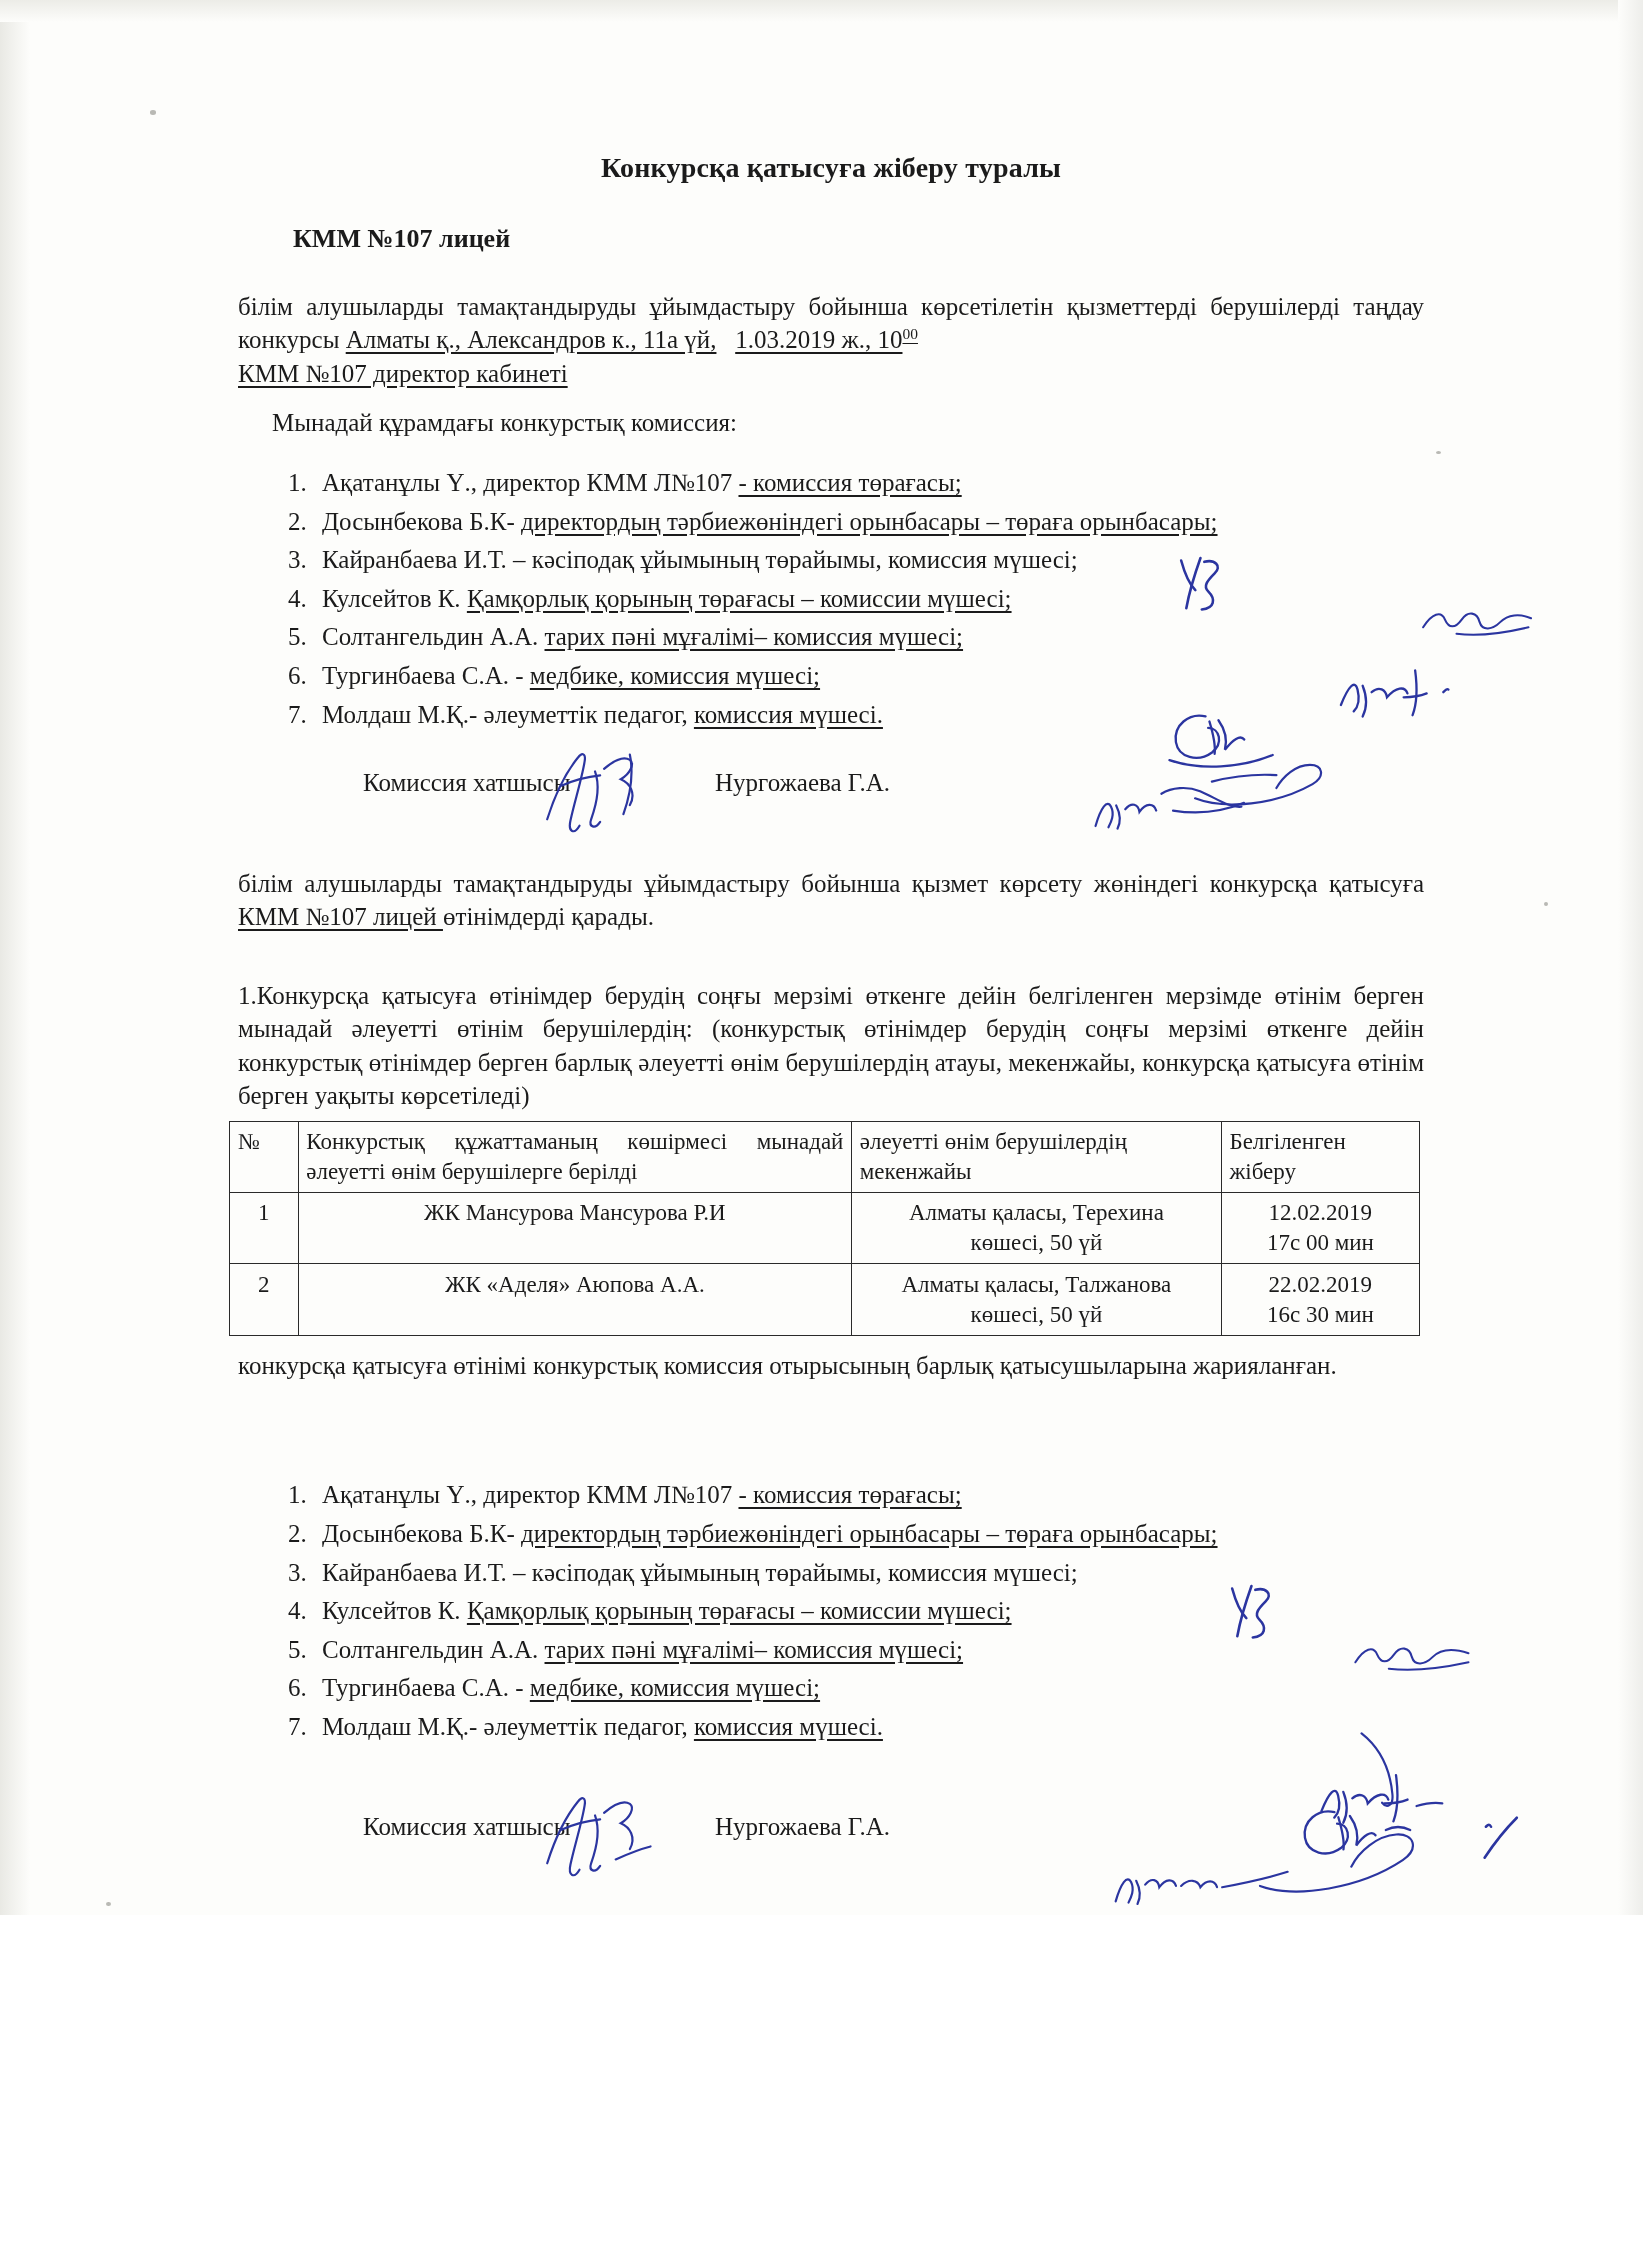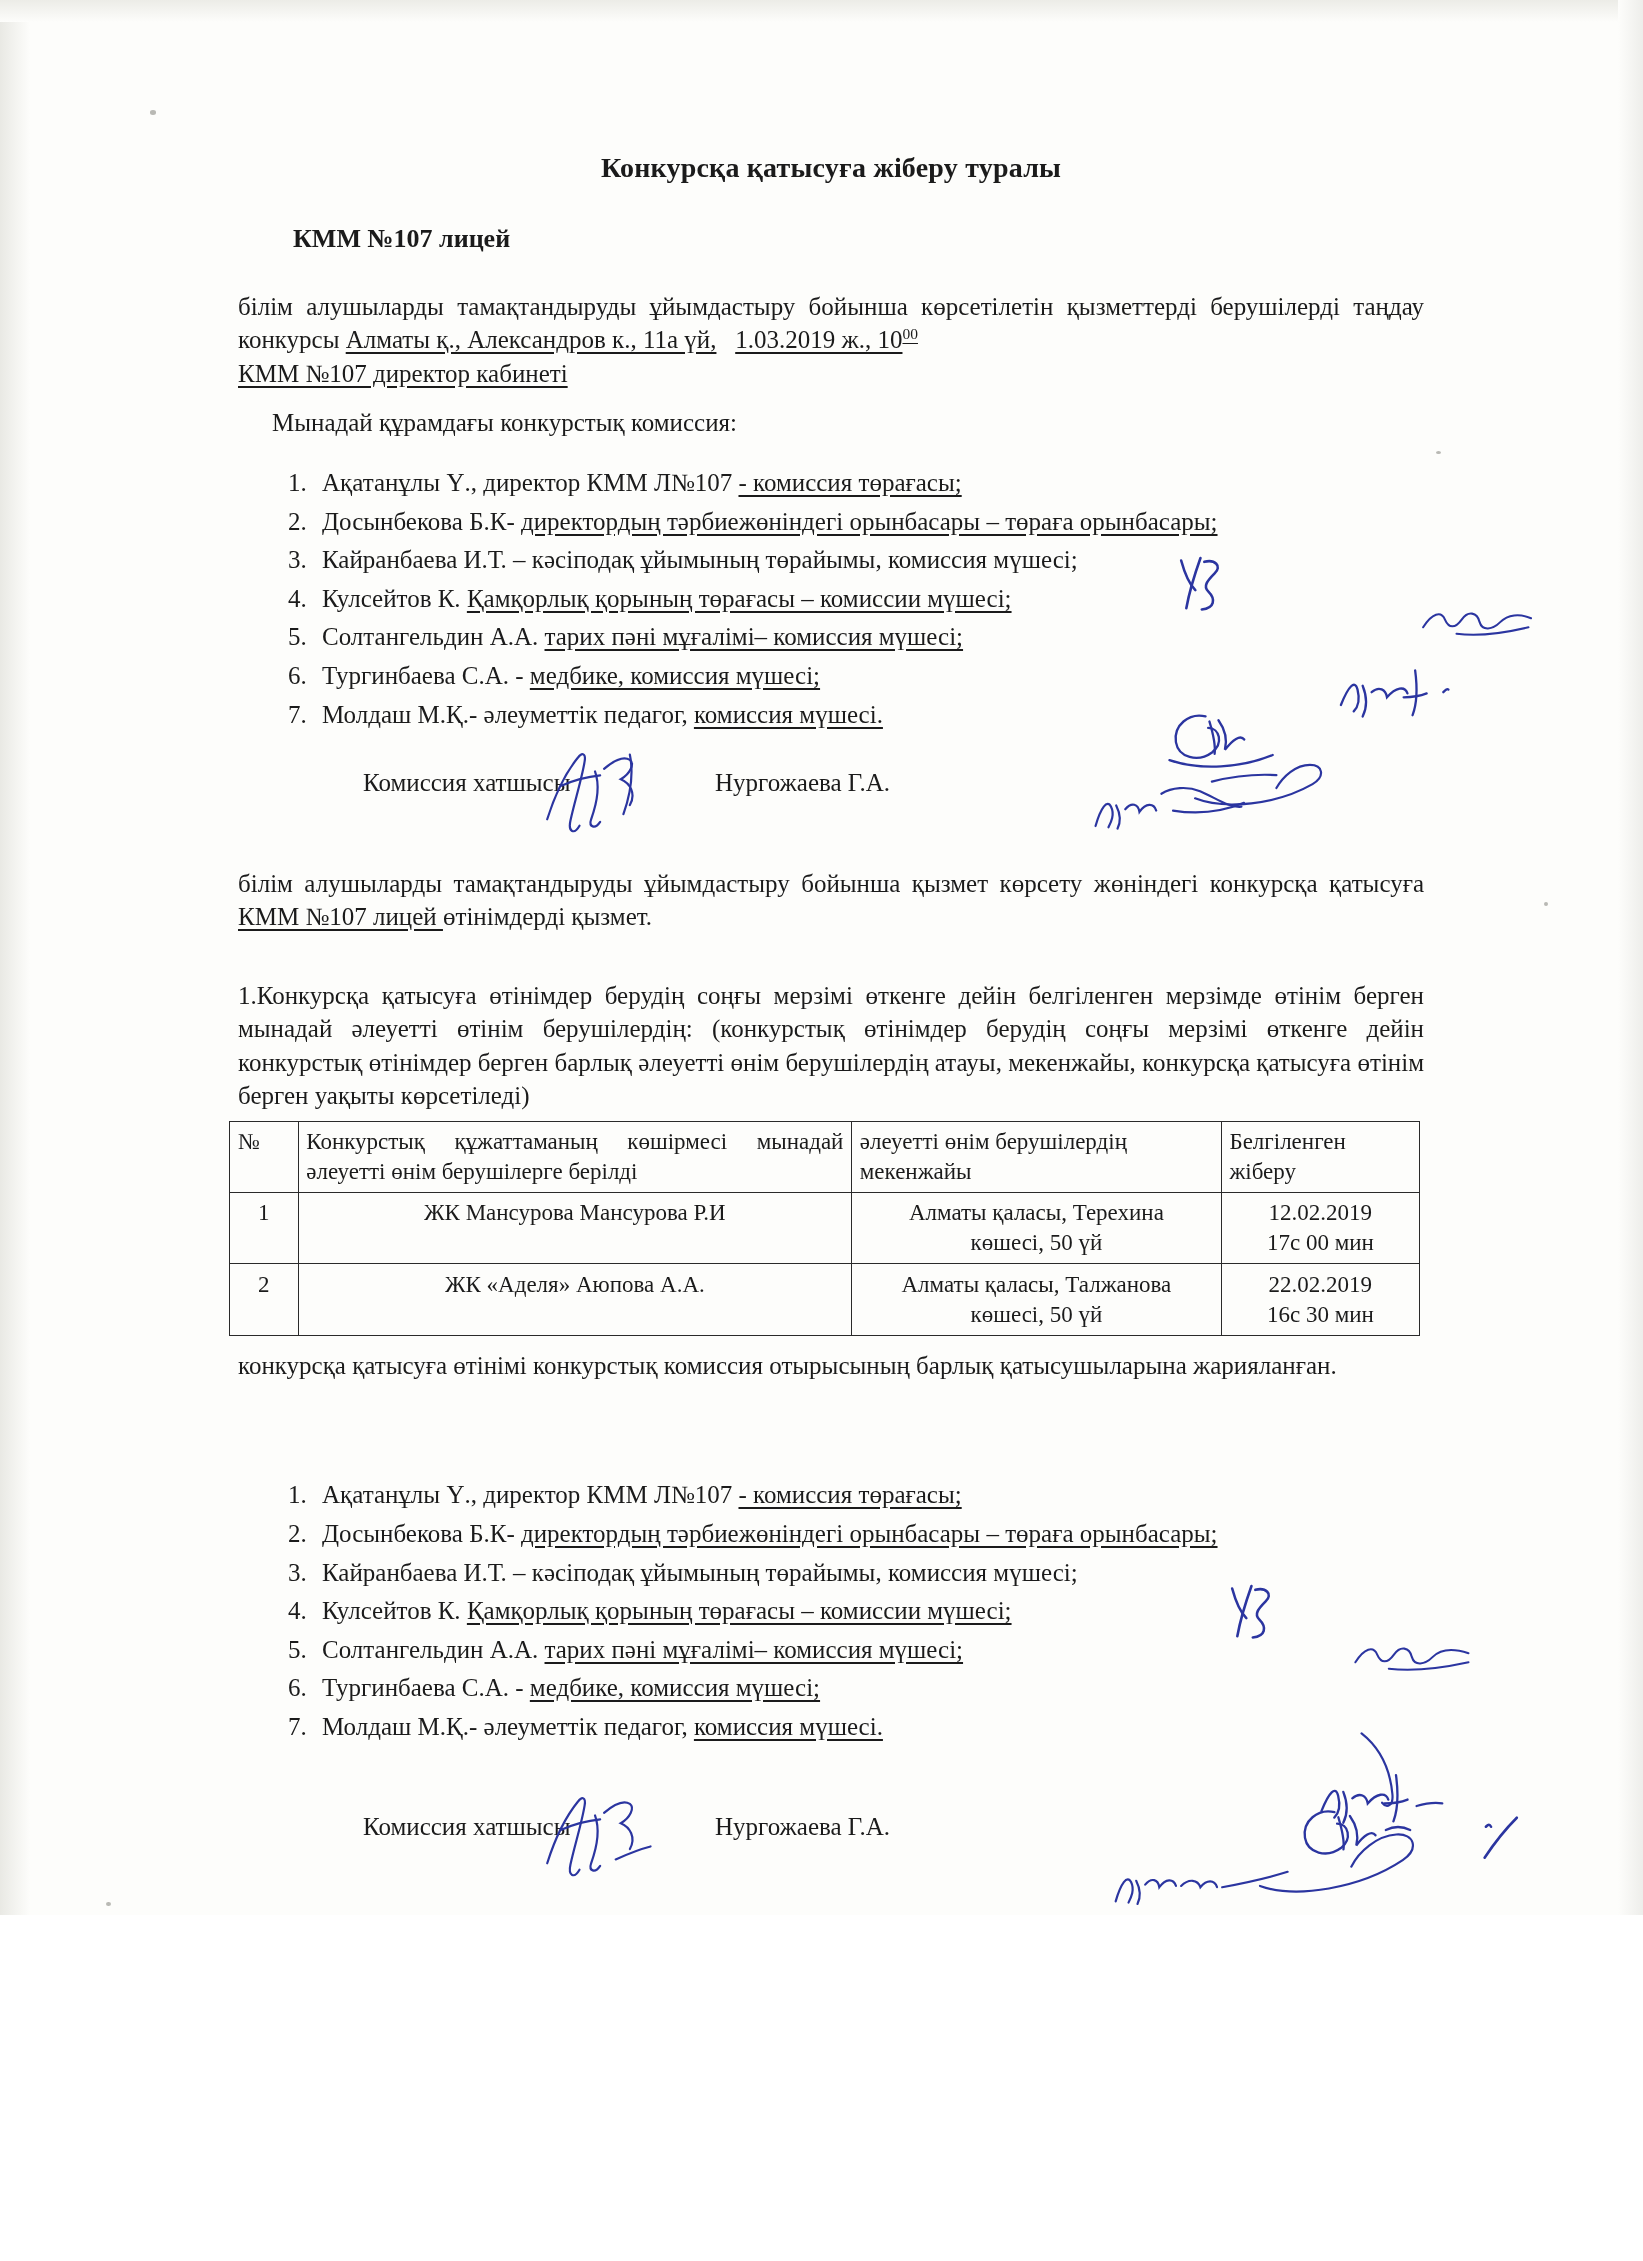--- a/index.html
+++ b/index.html
@@ -202,21 +202,21 @@
             <path d="M44 66 C62 58, 84 52, 104 50"></path>
             <path d="M96 44 C104 66, 98 96, 90 118 C86 130, 96 134, 104 122"></path>
             <path d="M110 40 C124 28, 140 20, 150 26 C158 32, 150 48, 136 56 C150 62, 160 78, 150 96"></path>
             <path d="M150 18 C156 48, 150 82, 140 110"></path>
           </g>
         </svg>
       </span>
       <span class="sig-name">Нургожаева Г.А.</span>
     </div>
 
-    <div class="para" style="margin-top:46px;"><span>білім алушыларды тамақтандыруды ұйымдастыру бойынша қызмет көрсету жөніндегі конкурсқа қатысуға </span><span class="u">КММ №107 лицей </span><span>  өтінімдерді қызмет.</span></div>
+    <div class="para" style="margin-top:46px;"><span>білім алушыларды тамақтандыруды ұйымдастыру бойынша қызмет көрсету жөніндегі конкурсқа қатысуға </span><span class="u">КММ №107 лицей </span><span>  өтінімдерді қарады.</span></div>
 
     <div class="para j-full" style="margin-top:46px;">1.Конкурсқа қатысуға өтінімдер берудің соңғы мерзімі өткенге дейін белгіленген мерзімде өтінім берген мынадай әлеуетті өтінім берушілердің: (конкурстық өтінімдер берудің соңғы мерзімі өткенге дейін конкурстық өтінімдер берген барлық әлеуетті өнім берушілердің атауы, мекенжайы, конкурсқа қатысуға өтінім берген уақыты көрсетіледі)</div>
 
     <table class="apptable">
       <tbody>
         <tr>
           <td class="c-no hdr">№</td>
           <td class="c-doc hdr">Конкурстық   құжаттаманың   көшірмесі мынадай   әлеуетті   өнім   берушілерге берілді</td>
           <td class="c-addr hdr">әлеуетті өнім берушілердің мекенжайы</td>
           <td class="c-date hdr">Белгіленген жіберу</td>

